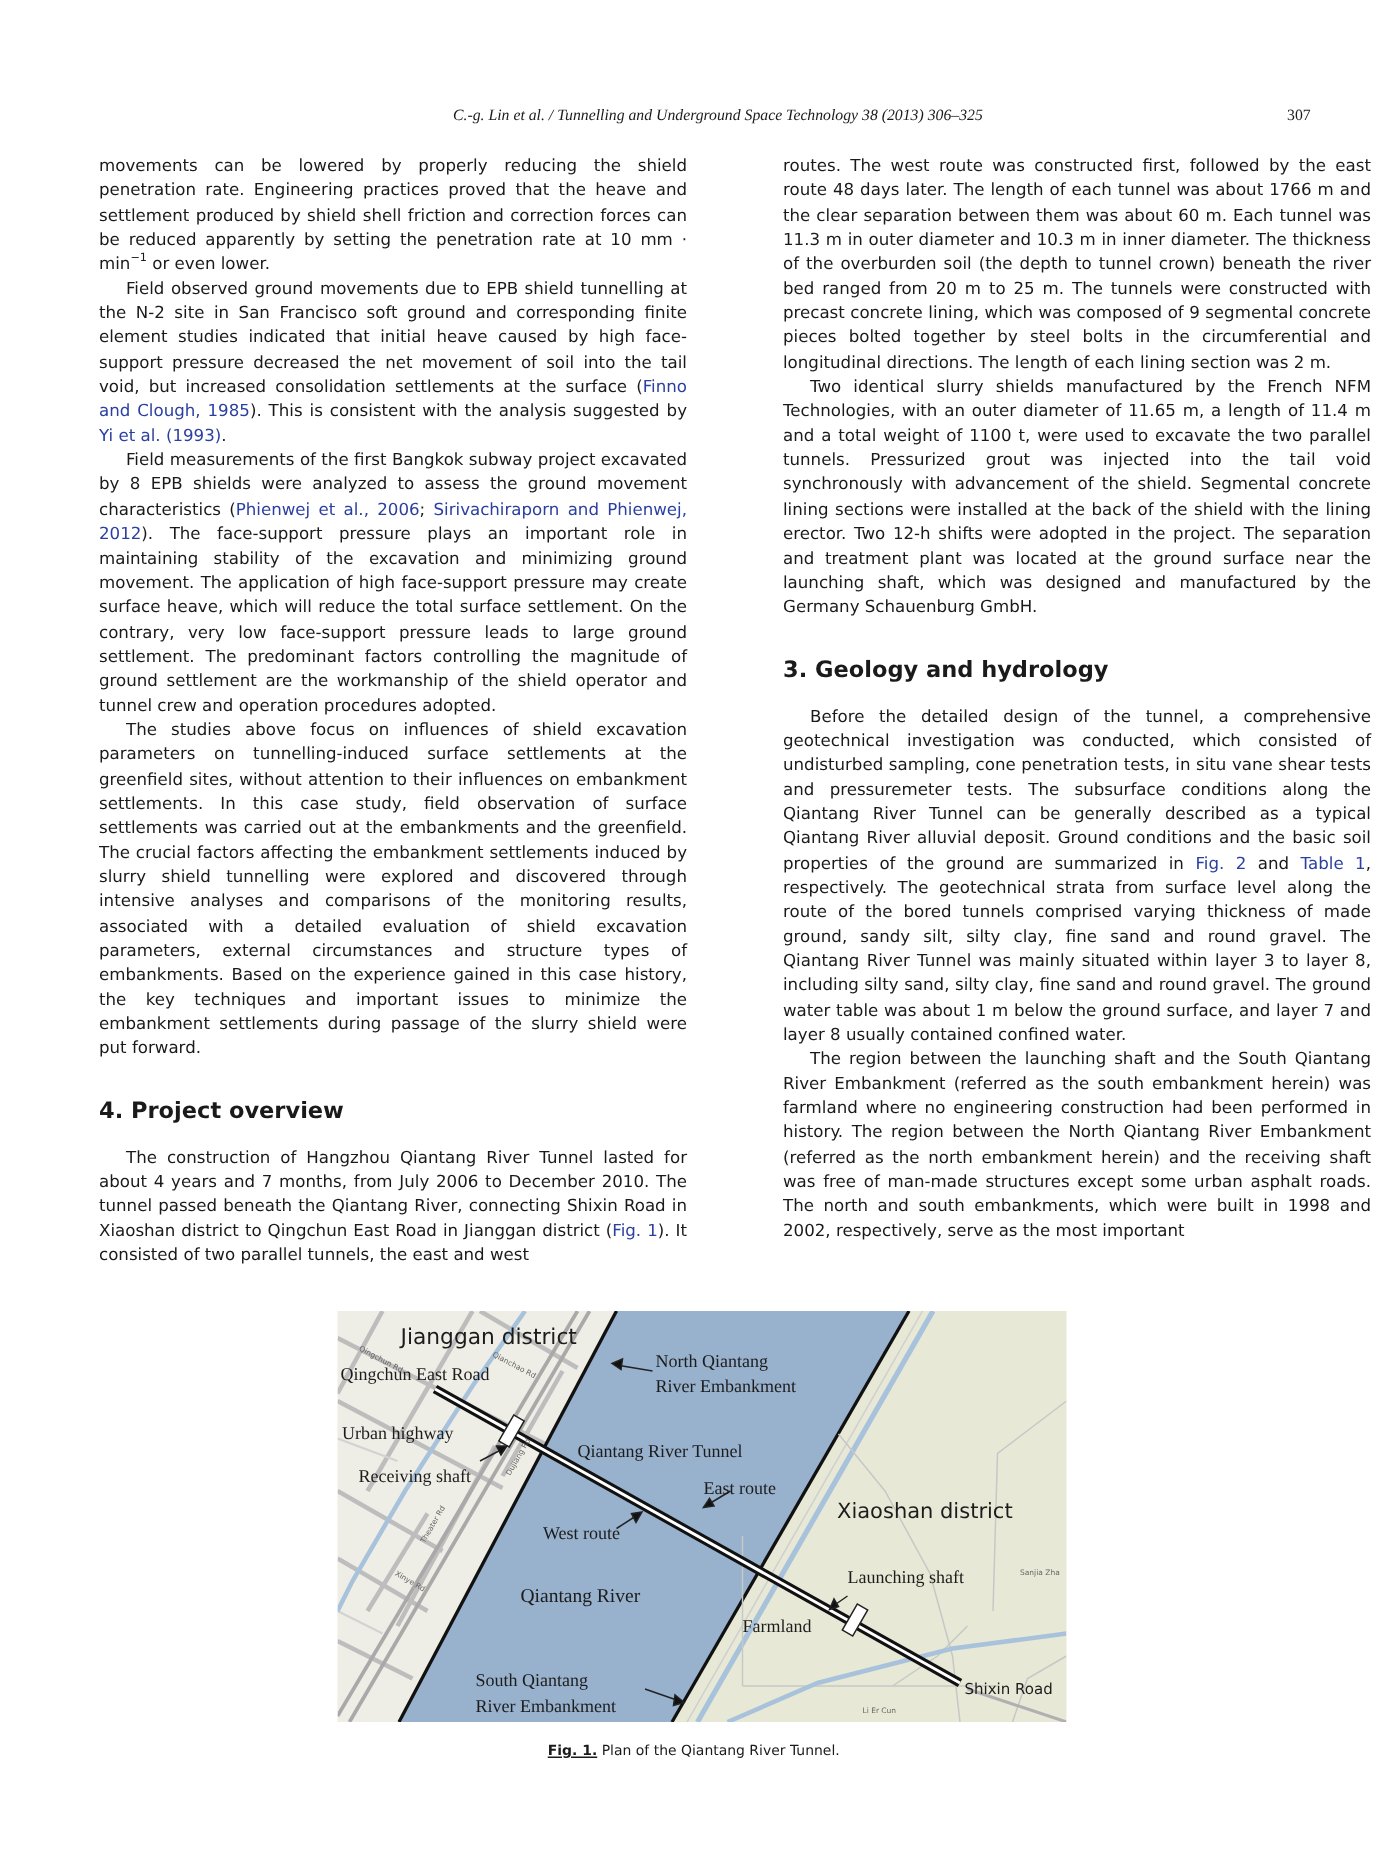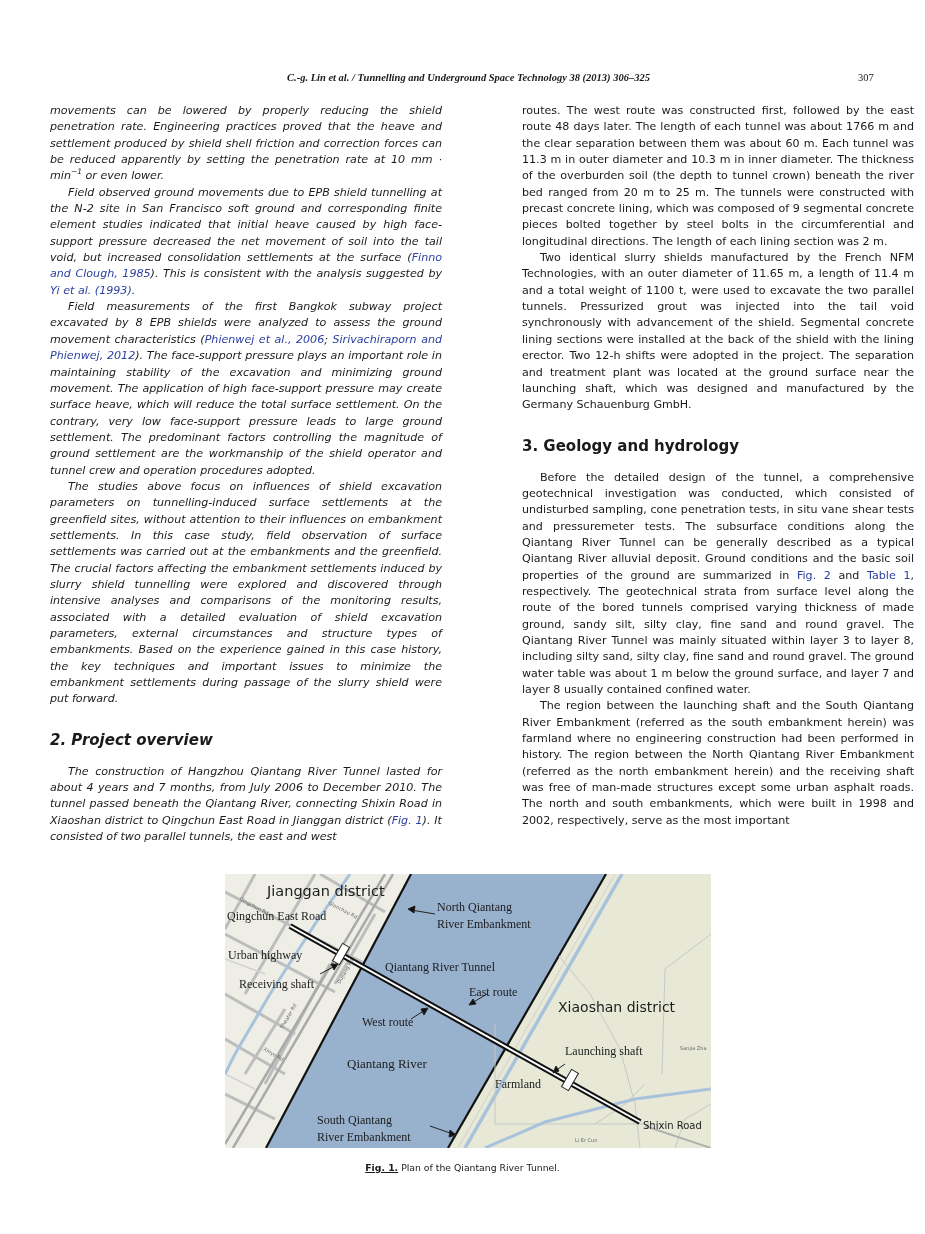--- a/index.html
+++ b/index.html
@@ -1,21 +1,21 @@
 <!DOCTYPE html>
 <html><head>
 <meta charset="utf-8">
 <style>
   html, body { margin: 0; padding: 0; background: #ffffff; }
   body { width: 925px; height: 1234px; position: relative; overflow: hidden; font-family: "DejaVu Sans", sans-serif; color: #1a1a1a; }
   .running-head { position: absolute; top: 72px; left: 0; width: 925px; height: 16px; font-family: "Liberation Serif", serif; font-style: italic; font-size: 10.5px; }
-  .running-head .rh-title { position: absolute; left: 287px; top: 0; font-weight: bold; }
+  .running-head .rh-title { position: absolute; left: 302px; top: 0; }
   .running-head .rh-page { position: absolute; left: 858px; top: 0; font-style: normal; }
   .col { position: absolute; top: 103px; width: 392px; font-size: 11.1px; line-height: 16.35px; text-align: justify; hyphens: none; }
-  .col.left { left: 50px; font-style: italic; }
+  .col.left { left: 66px; }
   .col.right { left: 485px; margin-left: 37px; }
   .col p { margin: 0; text-indent: 18px; }
   .col p.noindent { text-indent: 0; }
   .col h2 { font-size: 15px; font-weight: bold; margin: 0; line-height: 16px; }
   .link { color: #2a3fa0; }
   sup { font-size: 7.5px; line-height: 0; vertical-align: 5px; }
   .figure { position: absolute; left: 225px; top: 874px; width: 486px; height: 274px; overflow: hidden; background: #efeee6; }
   .figure svg { position: absolute; left: 0; top: 0; }
   .caption { position: absolute; top: 1162px; left: 0; width: 925px; text-align: center; font-size: 9.3px; font-family: "DejaVu Sans", sans-serif; }
   .caption b { font-weight: bold; text-decoration: underline; }
@@ -30,21 +30,21 @@
   <span class="rh-title">C.-g. Lin et al. / Tunnelling and Underground Space Technology 38 (2013) 306–325</span>
   <span class="rh-page">307</span>
 </div>
 
 <div class="col left">
   <p class="noindent"><span>movements can be lowered by properly reducing the shield penetration rate. Engineering practices proved that the heave and settlement produced by shield shell friction and correction forces can be reduced apparently by setting the penetration rate at 10 mm · min</span><sup>−1</sup><span> or even lower.</span></p>
   <p><span>Field observed ground movements due to EPB shield tunnelling at the N-2 site in San Francisco soft ground and corresponding finite element studies indicated that initial heave caused by high face-support pressure decreased the net movement of soil into the tail void, but increased consolidation settlements at the surface (</span><span class="link">Finno and Clough, 1985</span><span>). This is consistent with the analysis suggested by </span><span class="link">Yi et al. (1993)</span><span>.</span></p>
   <p><span>Field measurements of the first Bangkok subway project excavated by 8 EPB shields were analyzed to assess the ground movement characteristics (</span><span class="link">Phienwej et al., 2006</span><span>; </span><span class="link">Sirivachiraporn and Phienwej, 2012</span><span>). The face-support pressure plays an important role in maintaining stability of the excavation and minimizing ground movement. The application of high face-support pressure may create surface heave, which will reduce the total surface settlement. On the contrary, very low face-support pressure leads to large ground settlement. The predominant factors controlling the magnitude of ground settlement are the workmanship of the shield operator and tunnel crew and operation procedures adopted.</span></p>
   <p>The studies above focus on influences of shield excavation parameters on tunnelling-induced surface settlements at the greenfield sites, without attention to their influences on embankment settlements. In this case study, field observation of surface settlements was carried out at the embankments and the greenfield. The crucial factors affecting the embankment settlements induced by slurry shield tunnelling were explored and discovered through intensive analyses and comparisons of the monitoring results, associated with a detailed evaluation of shield excavation parameters, external circumstances and structure types of embankments. Based on the experience gained in this case history, the key techniques and important issues to minimize the embankment settlements during passage of the slurry shield were put forward.</p>
   <div style="height:24px"></div>
-  <h2>2. Project overview</h2>
+  <h2>4. Project overview</h2>
   <div style="height:16px"></div>
   <p><span>The construction of Hangzhou Qiantang River Tunnel lasted for about 4 years and 7 months, from July 2006 to December 2010. The tunnel passed beneath the Qiantang River, connecting Shixin Road in Xiaoshan district to Qingchun East Road in Jianggan district (</span><span class="link">Fig. 1</span><span>). It consisted of two parallel tunnels, the east and west</span></p>
 </div>
 
 <div class="col right">
   <p class="noindent">routes. The west route was constructed first, followed by the east route 48 days later. The length of each tunnel was about 1766 m and the clear separation between them was about 60 m. Each tunnel was 11.3 m in outer diameter and 10.3 m in inner diameter. The thickness of the overburden soil (the depth to tunnel crown) beneath the river bed ranged from 20 m to 25 m. The tunnels were constructed with precast concrete lining, which was composed of 9 segmental concrete pieces bolted together by steel bolts in the circumferential and longitudinal directions. The length of each lining section was 2 m.</p>
   <p>Two identical slurry shields manufactured by the French NFM Technologies, with an outer diameter of 11.65 m, a length of 11.4 m and a total weight of 1100 t, were used to excavate the two parallel tunnels. Pressurized grout was injected into the tail void synchronously with advancement of the shield. Segmental concrete lining sections were installed at the back of the shield with the lining erector. Two 12-h shifts were adopted in the project. The separation and treatment plant was located at the ground surface near the launching shaft, which was designed and manufactured by the Germany Schauenburg GmbH.</p>
   <div style="height:24px"></div>
   <h2>3. Geology and hydrology</h2>
   <div style="height:16px"></div>

